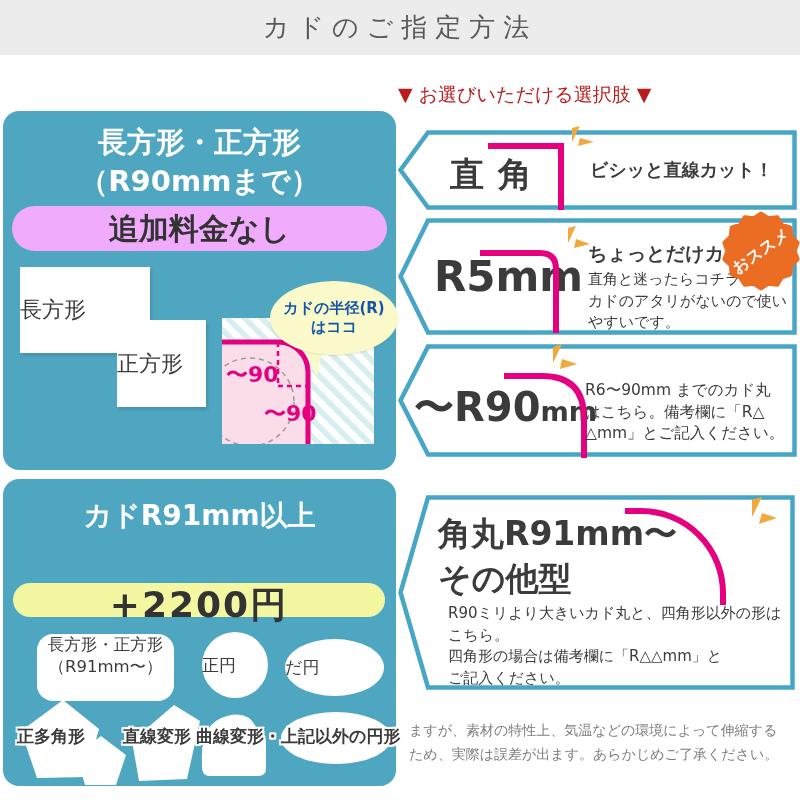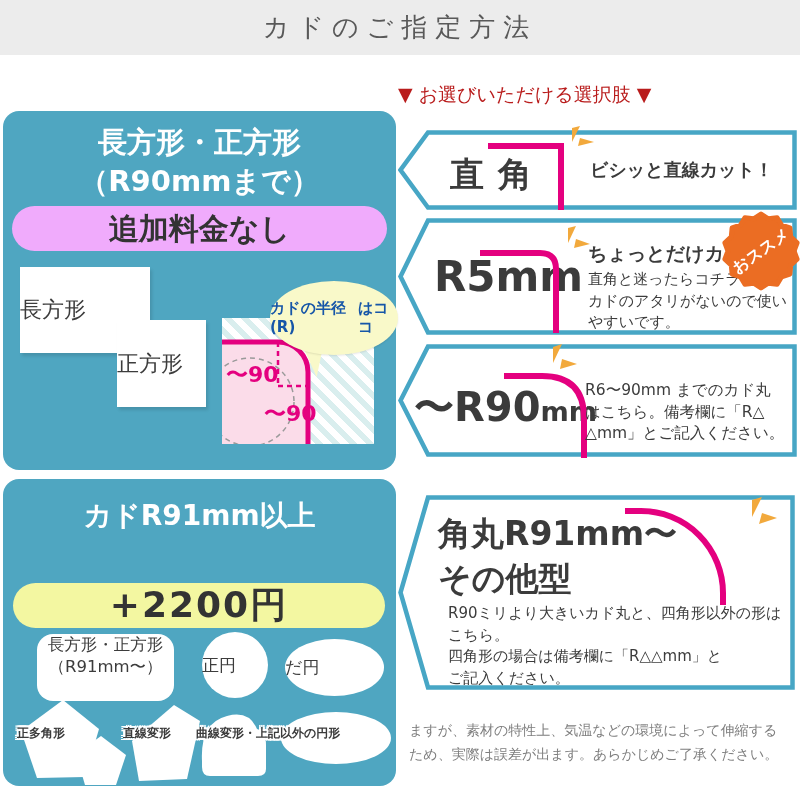--- a/index.html
+++ b/index.html
@@ -15,52 +15,52 @@
     font-size:19px;color:#b91c1c;font-weight:500;}
 
   
   .panel{background:#4fa6c1;border-radius:16px;}
   .panel-title{width:100%;text-align:center;color:#fff;font-weight:bold;}
   #panel1 .panel-title{top:12px;font-size:29px;line-height:39px;}
   #panel2 .panel-title{top:18px;font-size:28px;line-height:37px;}
   .pill{border-radius:24px;text-align:center;font-weight:bold;color:#333;}
   .pill-no-fee{left:9px;top:95px;width:375px;height:45px;background:#f0abfc;
     font-size:30px;line-height:45px;}
-  .pill-price{left:10px;top:104px;width:372px;height:45px;background:#f3f7a1;
+  .pill-price{left:10px;top:104px;width:372px;height:34px;background:#f3f7a1;
     font-size:36px;line-height:44px;letter-spacing:2px;}
 
   .white-card{background:#fff;box-shadow:2px 3px 3px rgba(0,0,0,0.12);
     display:flex;align-items:center;justify-content:flex-start;font-size:22px;color:#3c3c3c;}
 
   
   .diagram{left:219px;top:207px;width:152px;height:126px;
     background:repeating-linear-gradient(45deg,#ffffff 0 6px,#d9eeee 6px 12px);}
   .bubble{left:267px;top:170px;width:128px;height:74px;background:#f9f9c9;
-    border-radius:50%;z-index:5;display:flex;flex-direction:row;
+    border-radius:50%;z-index:5;display:flex;flex-direction:column;
     align-items:center;justify-content:center;box-shadow:0 1px 2px rgba(0,0,0,0.1);}
   .bubble div{color:#1656a8;font-weight:bold;font-size:15px;line-height:19px;}
   .bubble-tail{left:295px;top:234px;width:0;height:0;border-top:30px solid #f9f9c9;
     border-left:22px solid transparent;transform:rotate(12deg);z-index:4;}
 
   
   .opt-box{overflow:visible;}
   .opt-box > svg.frame{position:absolute;left:0;top:0;}
   .opt-name{position:absolute;font-weight:bold;color:#3b3b3b;}
   .opt-headline{position:absolute;font-weight:bold;color:#3b3b3b;}
   .opt-para{position:absolute;font-size:15px;line-height:21.5px;color:#3c3c3c;}
   .unit{font-size:0.68em;}
 
   
   .badge{left:721px;top:211px;width:80px;height:80px;z-index:8;}
   .badge-label{position:absolute;left:0;top:0;width:80px;height:80px;display:flex;
     align-items:center;justify-content:center;color:#fff;font-weight:bold;
     font-size:16px;transform:rotate(-35deg);}
 
   
-  .shape-label{position:absolute;font-size:12px;font-weight:bold;color:#3b3b3b;
+  .shape-label{position:absolute;font-size:17px;font-weight:bold;color:#3b3b3b;
     z-index:3;white-space:nowrap;
     text-shadow:-2px -2px 0 #fff,2px -2px 0 #fff,-2px 2px 0 #fff,2px 2px 0 #fff,
       -2px 0 0 #fff,2px 0 0 #fff,0 -2px 0 #fff,0 2px 0 #fff;}
 
   .disclaimer{left:409px;top:719px;width:386px;font-size:14px;line-height:23.5px;
     color:#7e7e7e;}
 </style>
 </head>
 <body>
 

